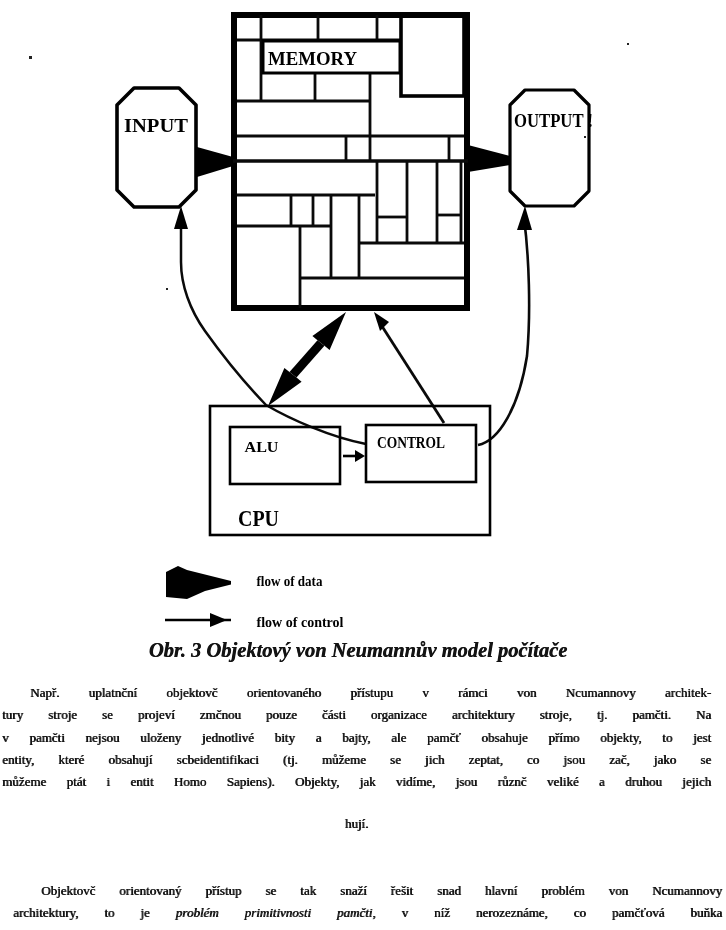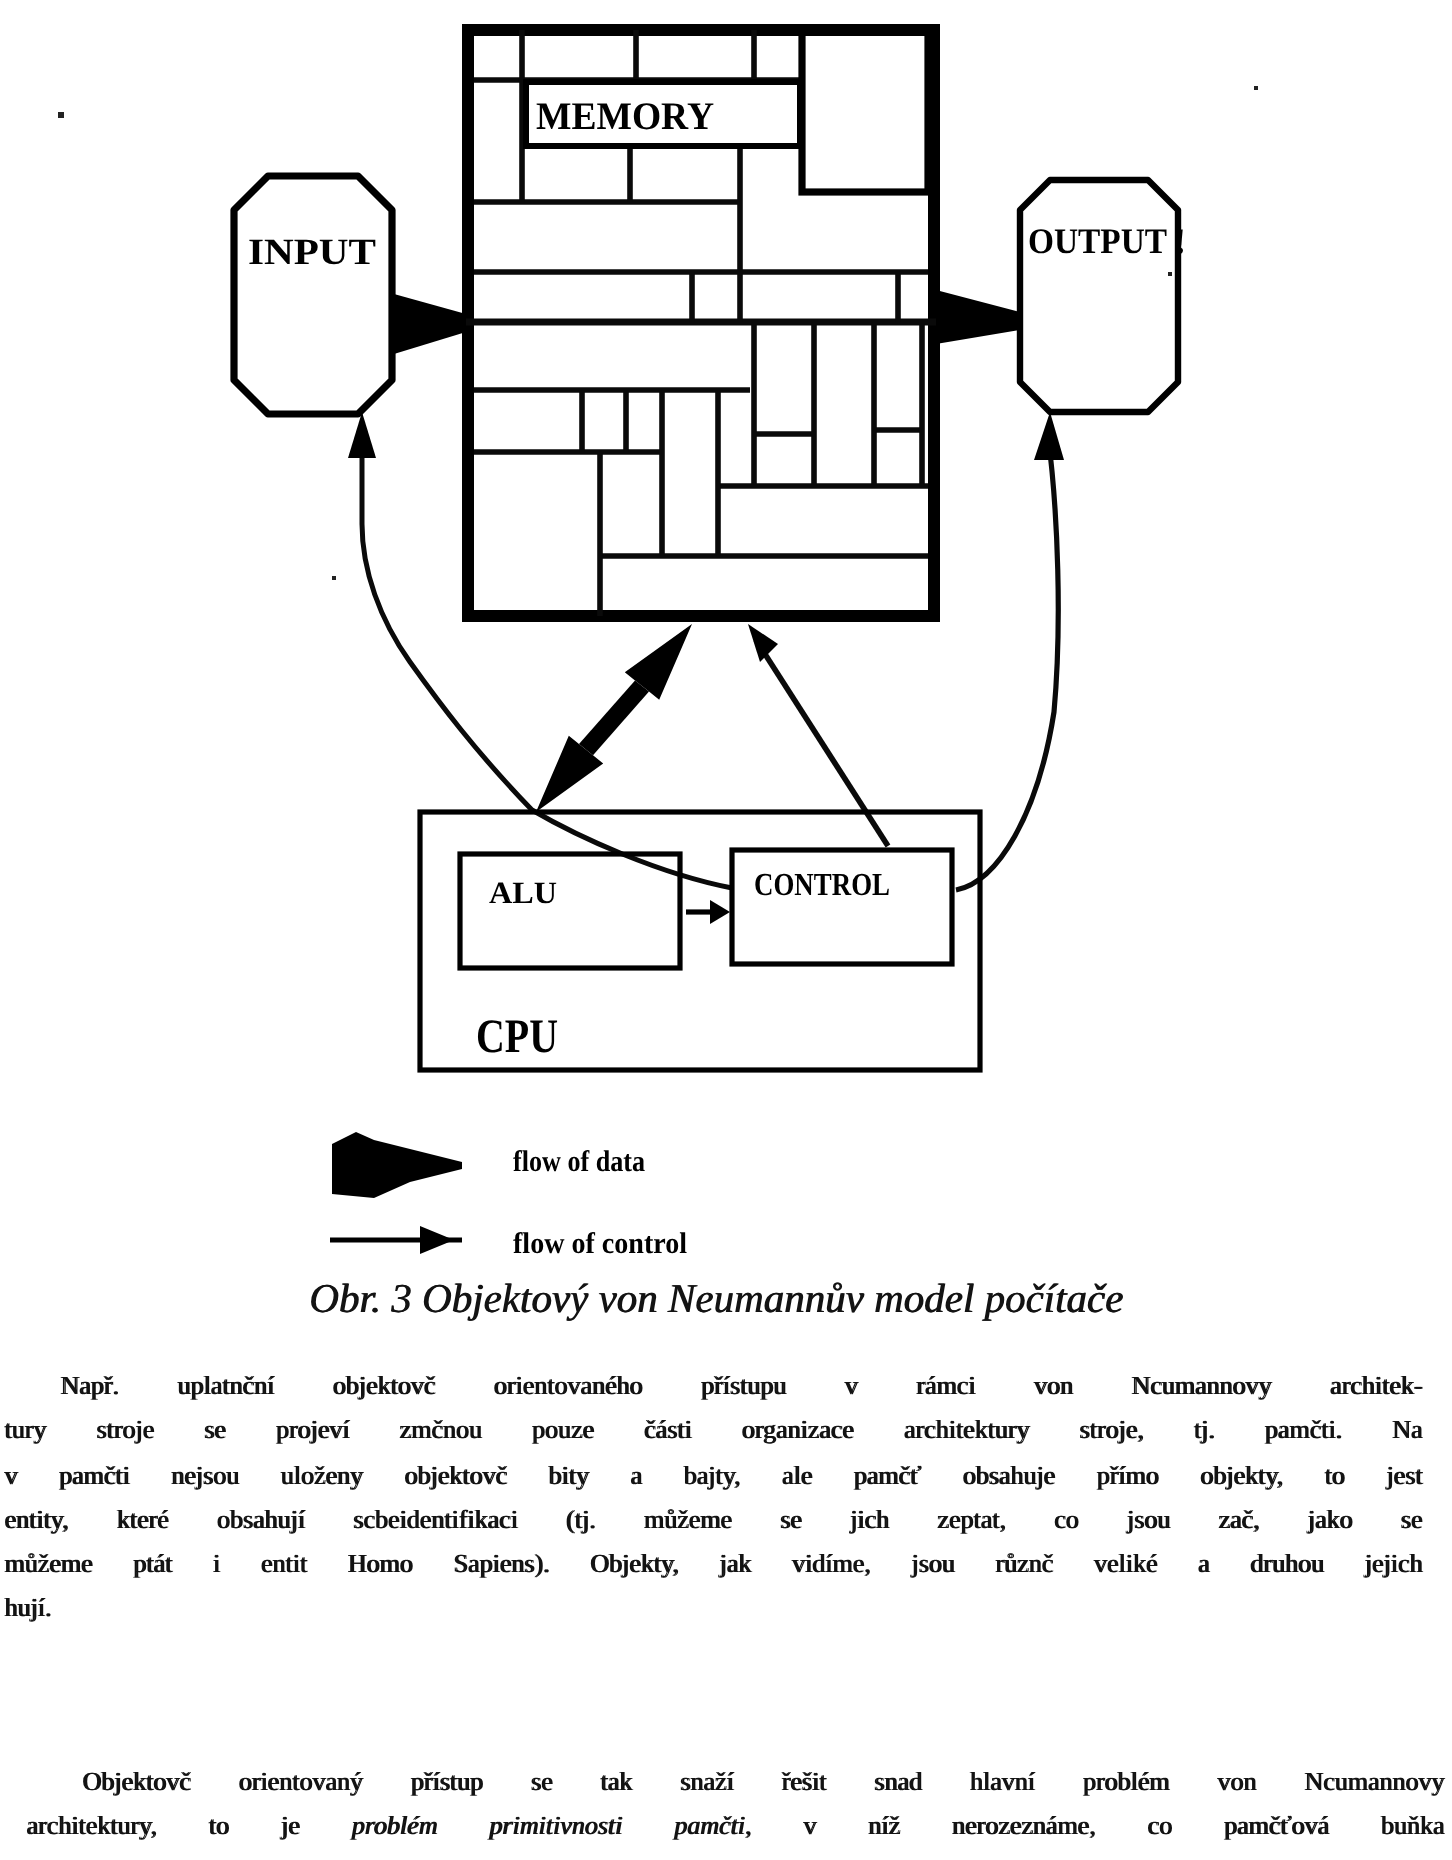--- a/index.html
+++ b/index.html
@@ -1,22 +1,22 @@
 <!DOCTYPE html>
 <html><head>
 <meta charset="utf-8">
 <style>
   html,body{margin:0;padding:0;background:#fff;}
   body{width:726px;height:930px;position:relative;font-family:"Liberation Serif",serif;color:#111;}
   #diagram{position:absolute;left:0;top:0;}
   .bodytext{position:absolute;left:2px;width:709px;font-size:13px;line-height:22.3px;color:#131313;text-shadow:0.7px 0 0 #131313;}
   .jline{text-align:justify;text-align-last:justify;white-space:nowrap;height:22.3px;}
-  .jlast{text-align:left;height:22.3px;}
+  .jlast{text-align:center;height:22.3px;margin-top:20px;}
   .indent{text-indent:28px;}
-  #caption{position:absolute;left:0;top:639px;width:716px;text-align:center;font-family:"Liberation Serif",serif;font-style:italic;font-weight:normal;font-size:20.5px;color:#131313;text-shadow:0.45px 0 0 #131313;}
+  #caption{position:absolute;left:0;top:639px;width:716px;text-align:center;font-family:"Liberation Serif",serif;font-style:italic;font-weight:bold;font-size:20.5px;color:#131313;text-shadow:0.45px 0 0 #131313;}
 </style>
 </head>
 <body>
 
 <svg id="diagram" width="726" height="678" viewBox="0 0 726 678" fill="none" stroke="none">
 
   <rect x="234" y="15" width="233" height="293" fill="#fff" stroke="#000" stroke-width="6"></rect>
 
   <g stroke="#0a0a0a" stroke-width="2.8">
     <line x1="237" y1="40" x2="400" y2="40"></line>
@@ -118,21 +118,21 @@
     <rect x="584" y="136" width="2" height="2"></rect>
     <rect x="166" y="288" width="2" height="2"></rect>
   </g>
 </svg>
 
 <div id="caption">Obr. 3 Objektový von Neumannův model počítače</div>
 
 <div class="bodytext" style="top:682px;">
   <div class="jline indent">Např. uplatnční objektovč orientovaného přístupu v rámci von Ncumannovy architek-</div>
   <div class="jline">tury stroje se projeví zmčnou pouze části organizace architektury stroje, tj. pamčti. Na</div>
-  <div class="jline">v pamčti nejsou uloženy objektovč bity a bajty, ale pamčť obsahuje přímo objekty, to jest</div>
+  <div class="jline">v pamčti nejsou uloženy jednotlivé bity a bajty, ale pamčť obsahuje přímo objekty, to jest</div>
   <div class="jline">entity, které obsahují scbeidentifikaci (tj. můžeme se jich zeptat, co jsou zač, jako se</div>
   <div class="jline">můžeme ptát i entit Homo Sapiens). Objekty, jak vidíme, jsou různč veliké a druhou jejich</div>
   <div class="jlast">hují.</div>
 </div>
 
 <div class="bodytext" style="top:880px;margin-left:11px;">
   <div class="jline indent">Objektovč orientovaný přístup se tak snaží řešit snad hlavní problém von Ncumannovy</div>
   <div class="jline">architektury, to je <i>problém primitivnosti pamčti</i>, v níž nerozeznáme, co pamčťová buňka</div>
 </div>
 

